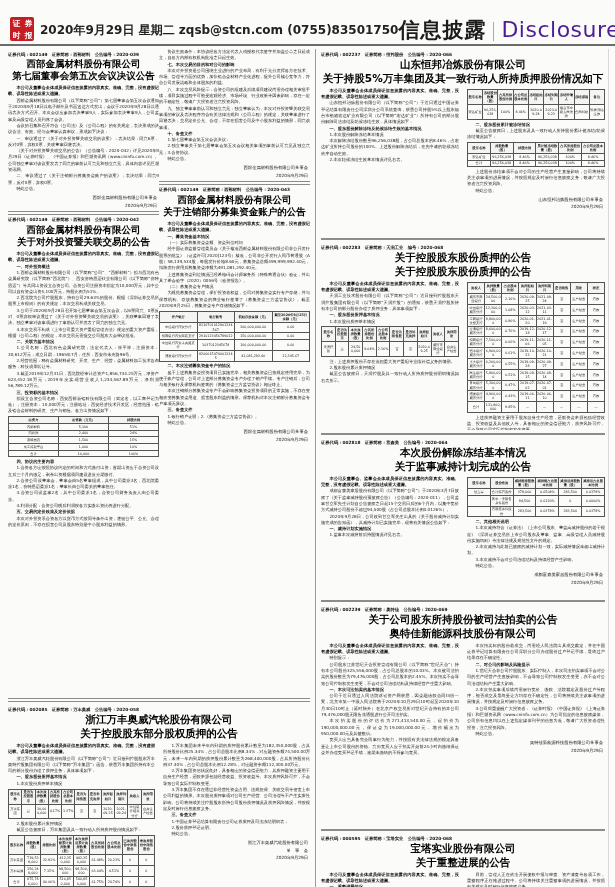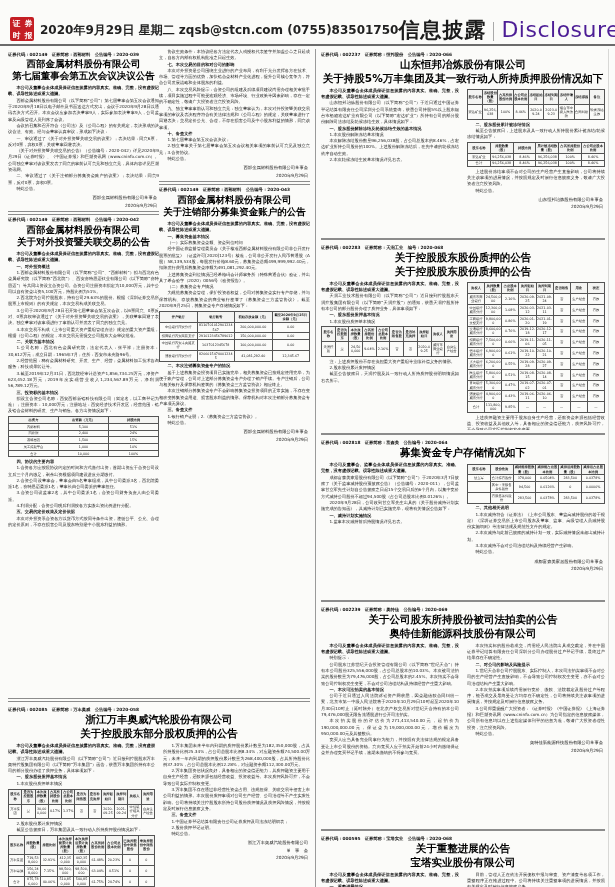--- a/index.html
+++ b/index.html
@@ -616,21 +616,22 @@
                 </tbody>
               </table>
               <p class="para">上述质押融资主要用于股东自身生产经营，还款资金来源包括经营收益、投资收益及其他收入等，具备相应的资金偿还能力，质押风险可控，不会导致公司实际控制权发生变更。</p>
             </div>
           </div>
         </div>
         <div class="art-sep"></div>
         <div class="r-art" style="height: 160px;">
           <div class="code-line">证券代码：002818　证券简称：富森美　公告编号：2020-064</div>
           <div class="art-title">
-            <div class="art-title-line">募集资金专户存储情况如下</div>
+            <div class="art-title-line">本次股份解除冻结基本情况</div>
+            <div class="art-title-line">关于监事减持计划完成的公告</div>
           </div>
           <div class="cols">
             <div class="col">
               <p class="para lead">本公司及董事会、监事会全体成员保证信息披露的内容真实、准确、完整，没有虚假记载、误导性陈述或重大遗漏。</p>
               <p class="para">成都富森美家居股份有限公司（以下简称“公司”）于2020年3月7日披露了《关于监事减持股份预披露公告》（公告编号：2020-011），公司监事甘立军先生计划自公告披露之日起15个交易日后的6个月内，以集中竞价方式减持公司股份不超过94,500股（占公司总股本比例0.0126%）。</p>
               <p class="para">2020年9月28日，公司收到甘立军先生出具的《关于股份减持计划实施完成的告知函》，其减持计划已实施完毕，现将有关情况公告如下：</p>
               <p class="para subhead">一、减持计划实施情况</p>
               <p class="para">1.监事本次减持前后持股情况详见右表。</p>
             </div>
             <div class="col">
@@ -712,22 +713,22 @@
                 <div>奥特佳新能源科技股份有限公司董事会</div>
                 <div>2020年9月29日</div>
               </div>
             </div>
           </div>
         </div>
         <div class="art-sep"></div>
         <div class="r-art" style="height: 78px;">
           <div class="code-line">证券代码：000595　证券简称：宝塔实业　公告编号：2020-068</div>
           <div class="art-title">
+            <div class="art-title-line">宝塔实业股份有限公司</div>
             <div class="art-title-line">关于重整进展的公告</div>
-            <div class="art-title-line">宝塔实业股份有限公司</div>
           </div>
           <div class="cols">
             <div class="col">
               <p class="para lead">本公司及董事会全体成员保证信息披露的内容真实、准确、完整，没有虚假记载、误导性陈述或重大遗漏。</p>
               <p class="para subhead">一、重整进展情况</p>
             </div>
             <div class="col">
               <p class="para">目前，管理人正在依法开展债权申报与审查、资产清查等各项工作，重整程序正在推进过程中。公司将持续关注重整事项的进展情况，并按照有关规定及时履行信息披露义务。</p>
             </div>
           </div>

